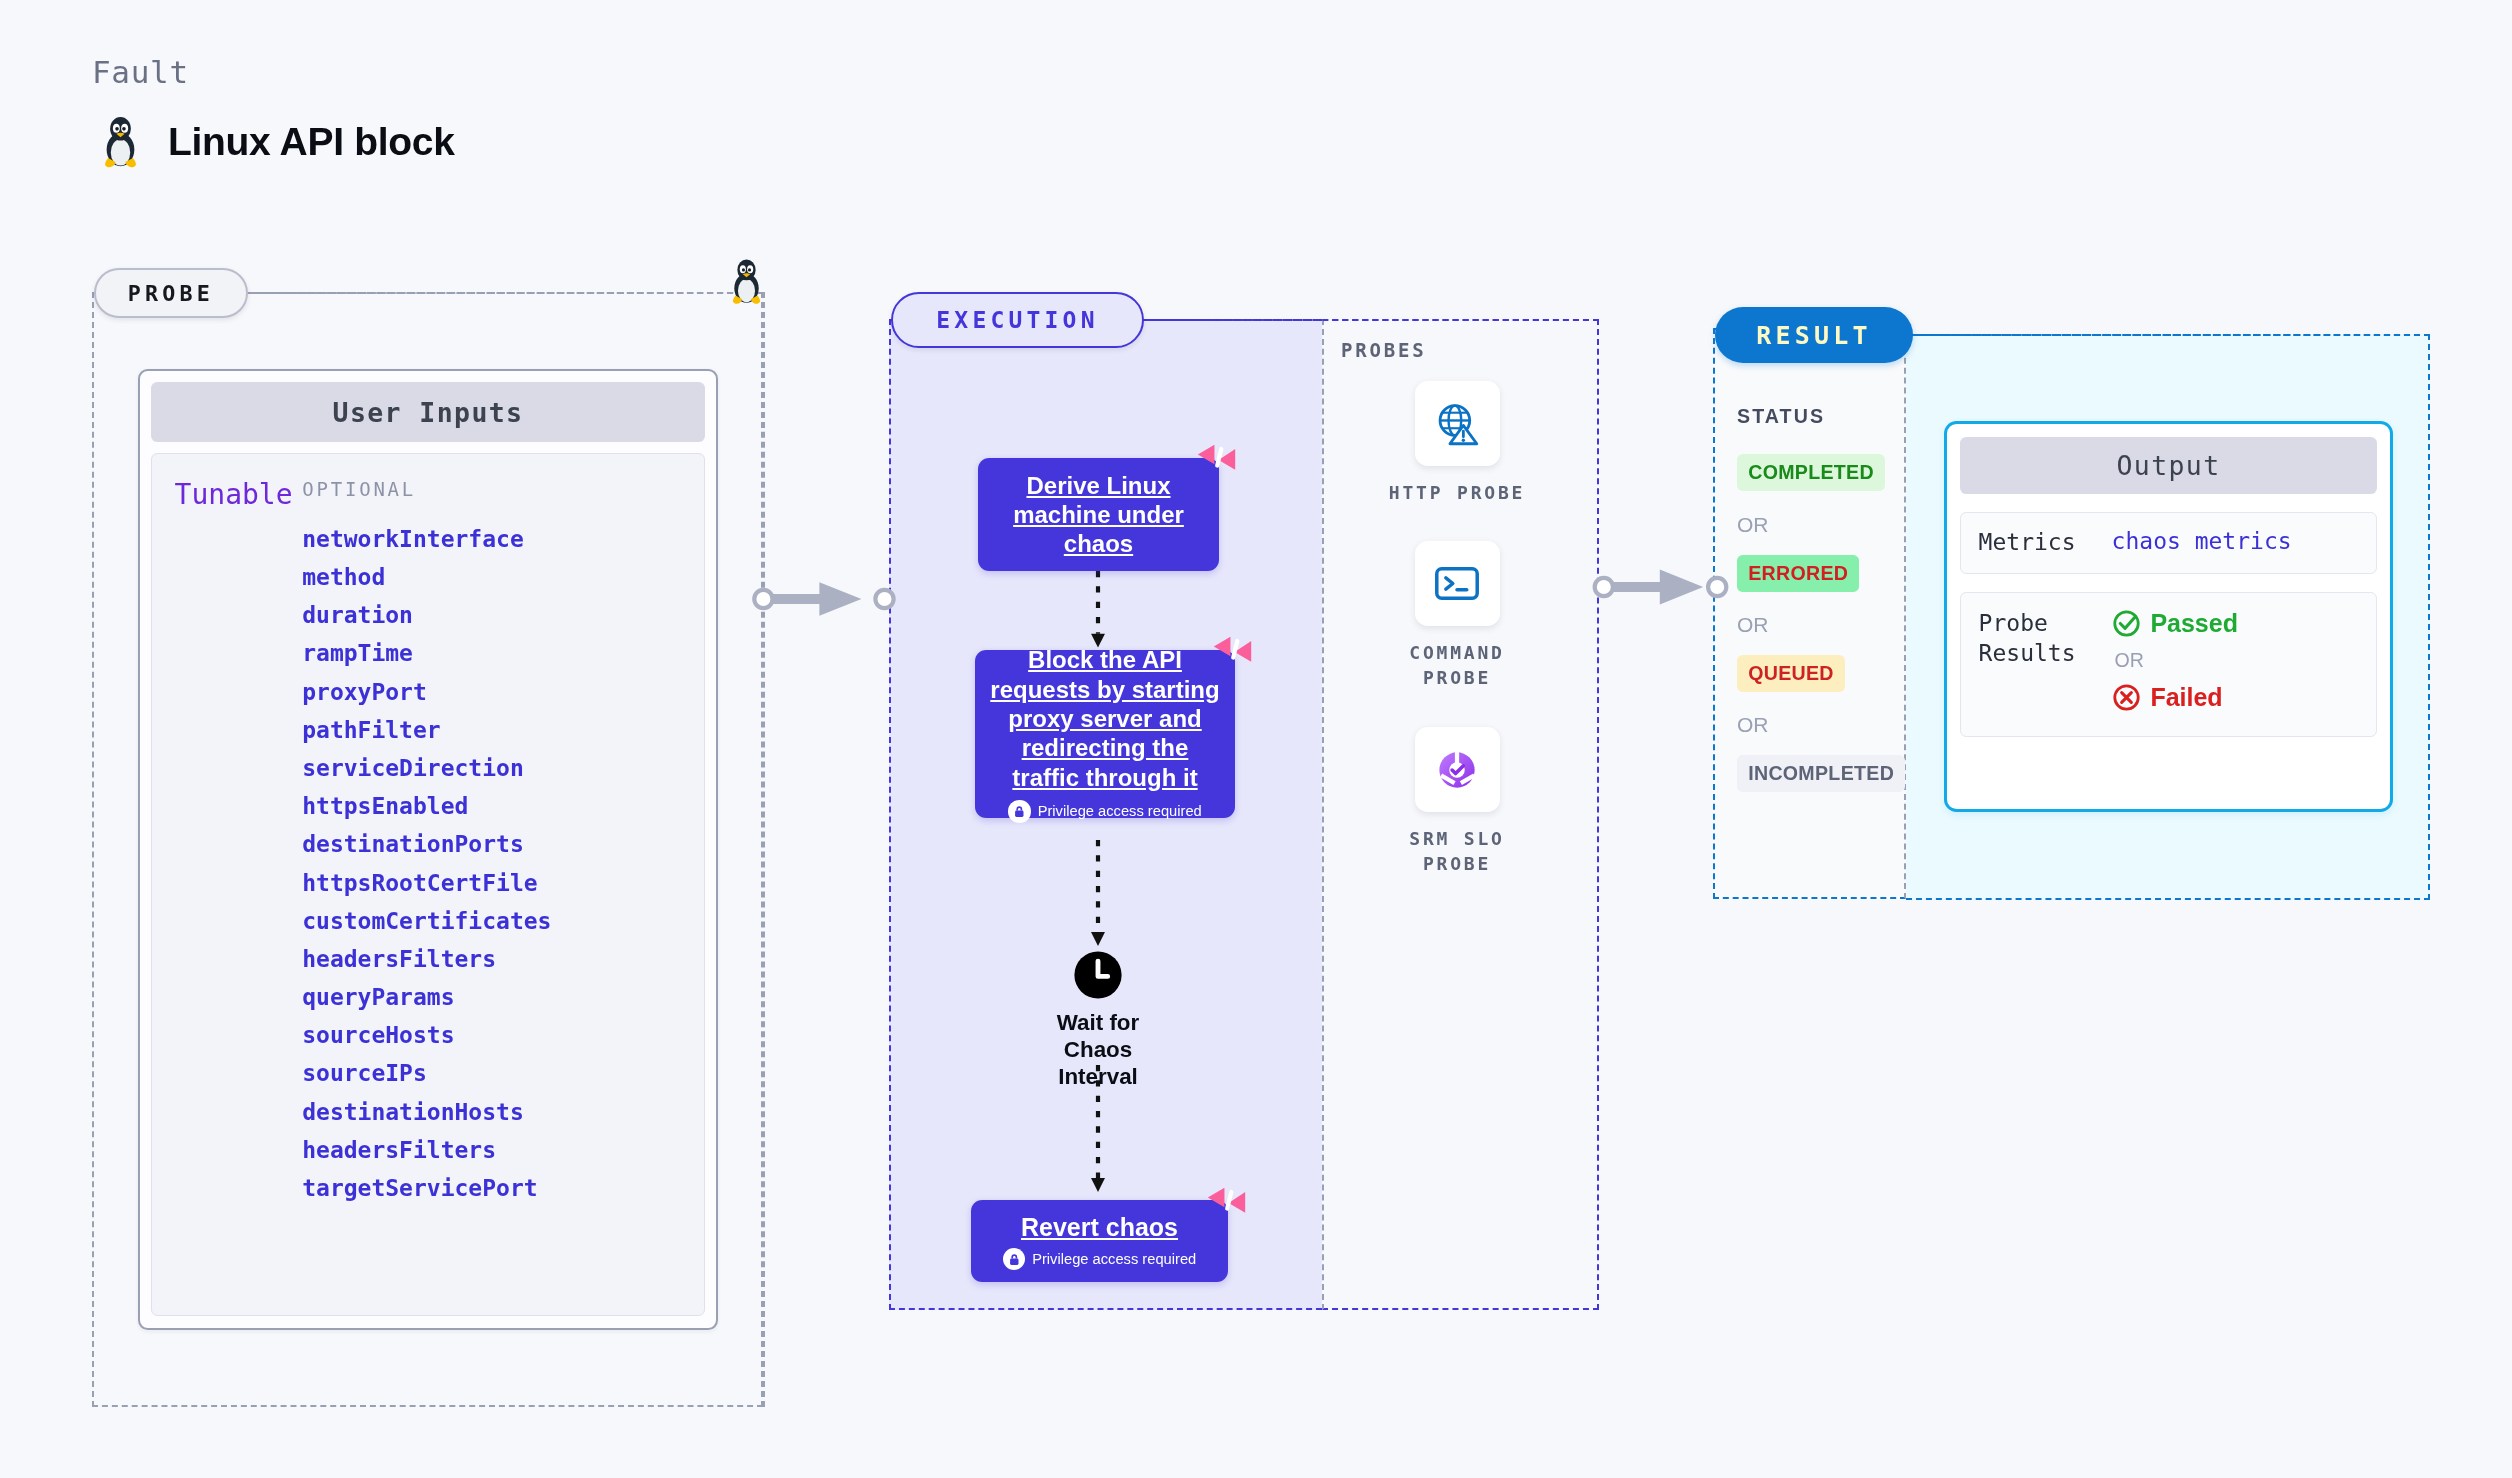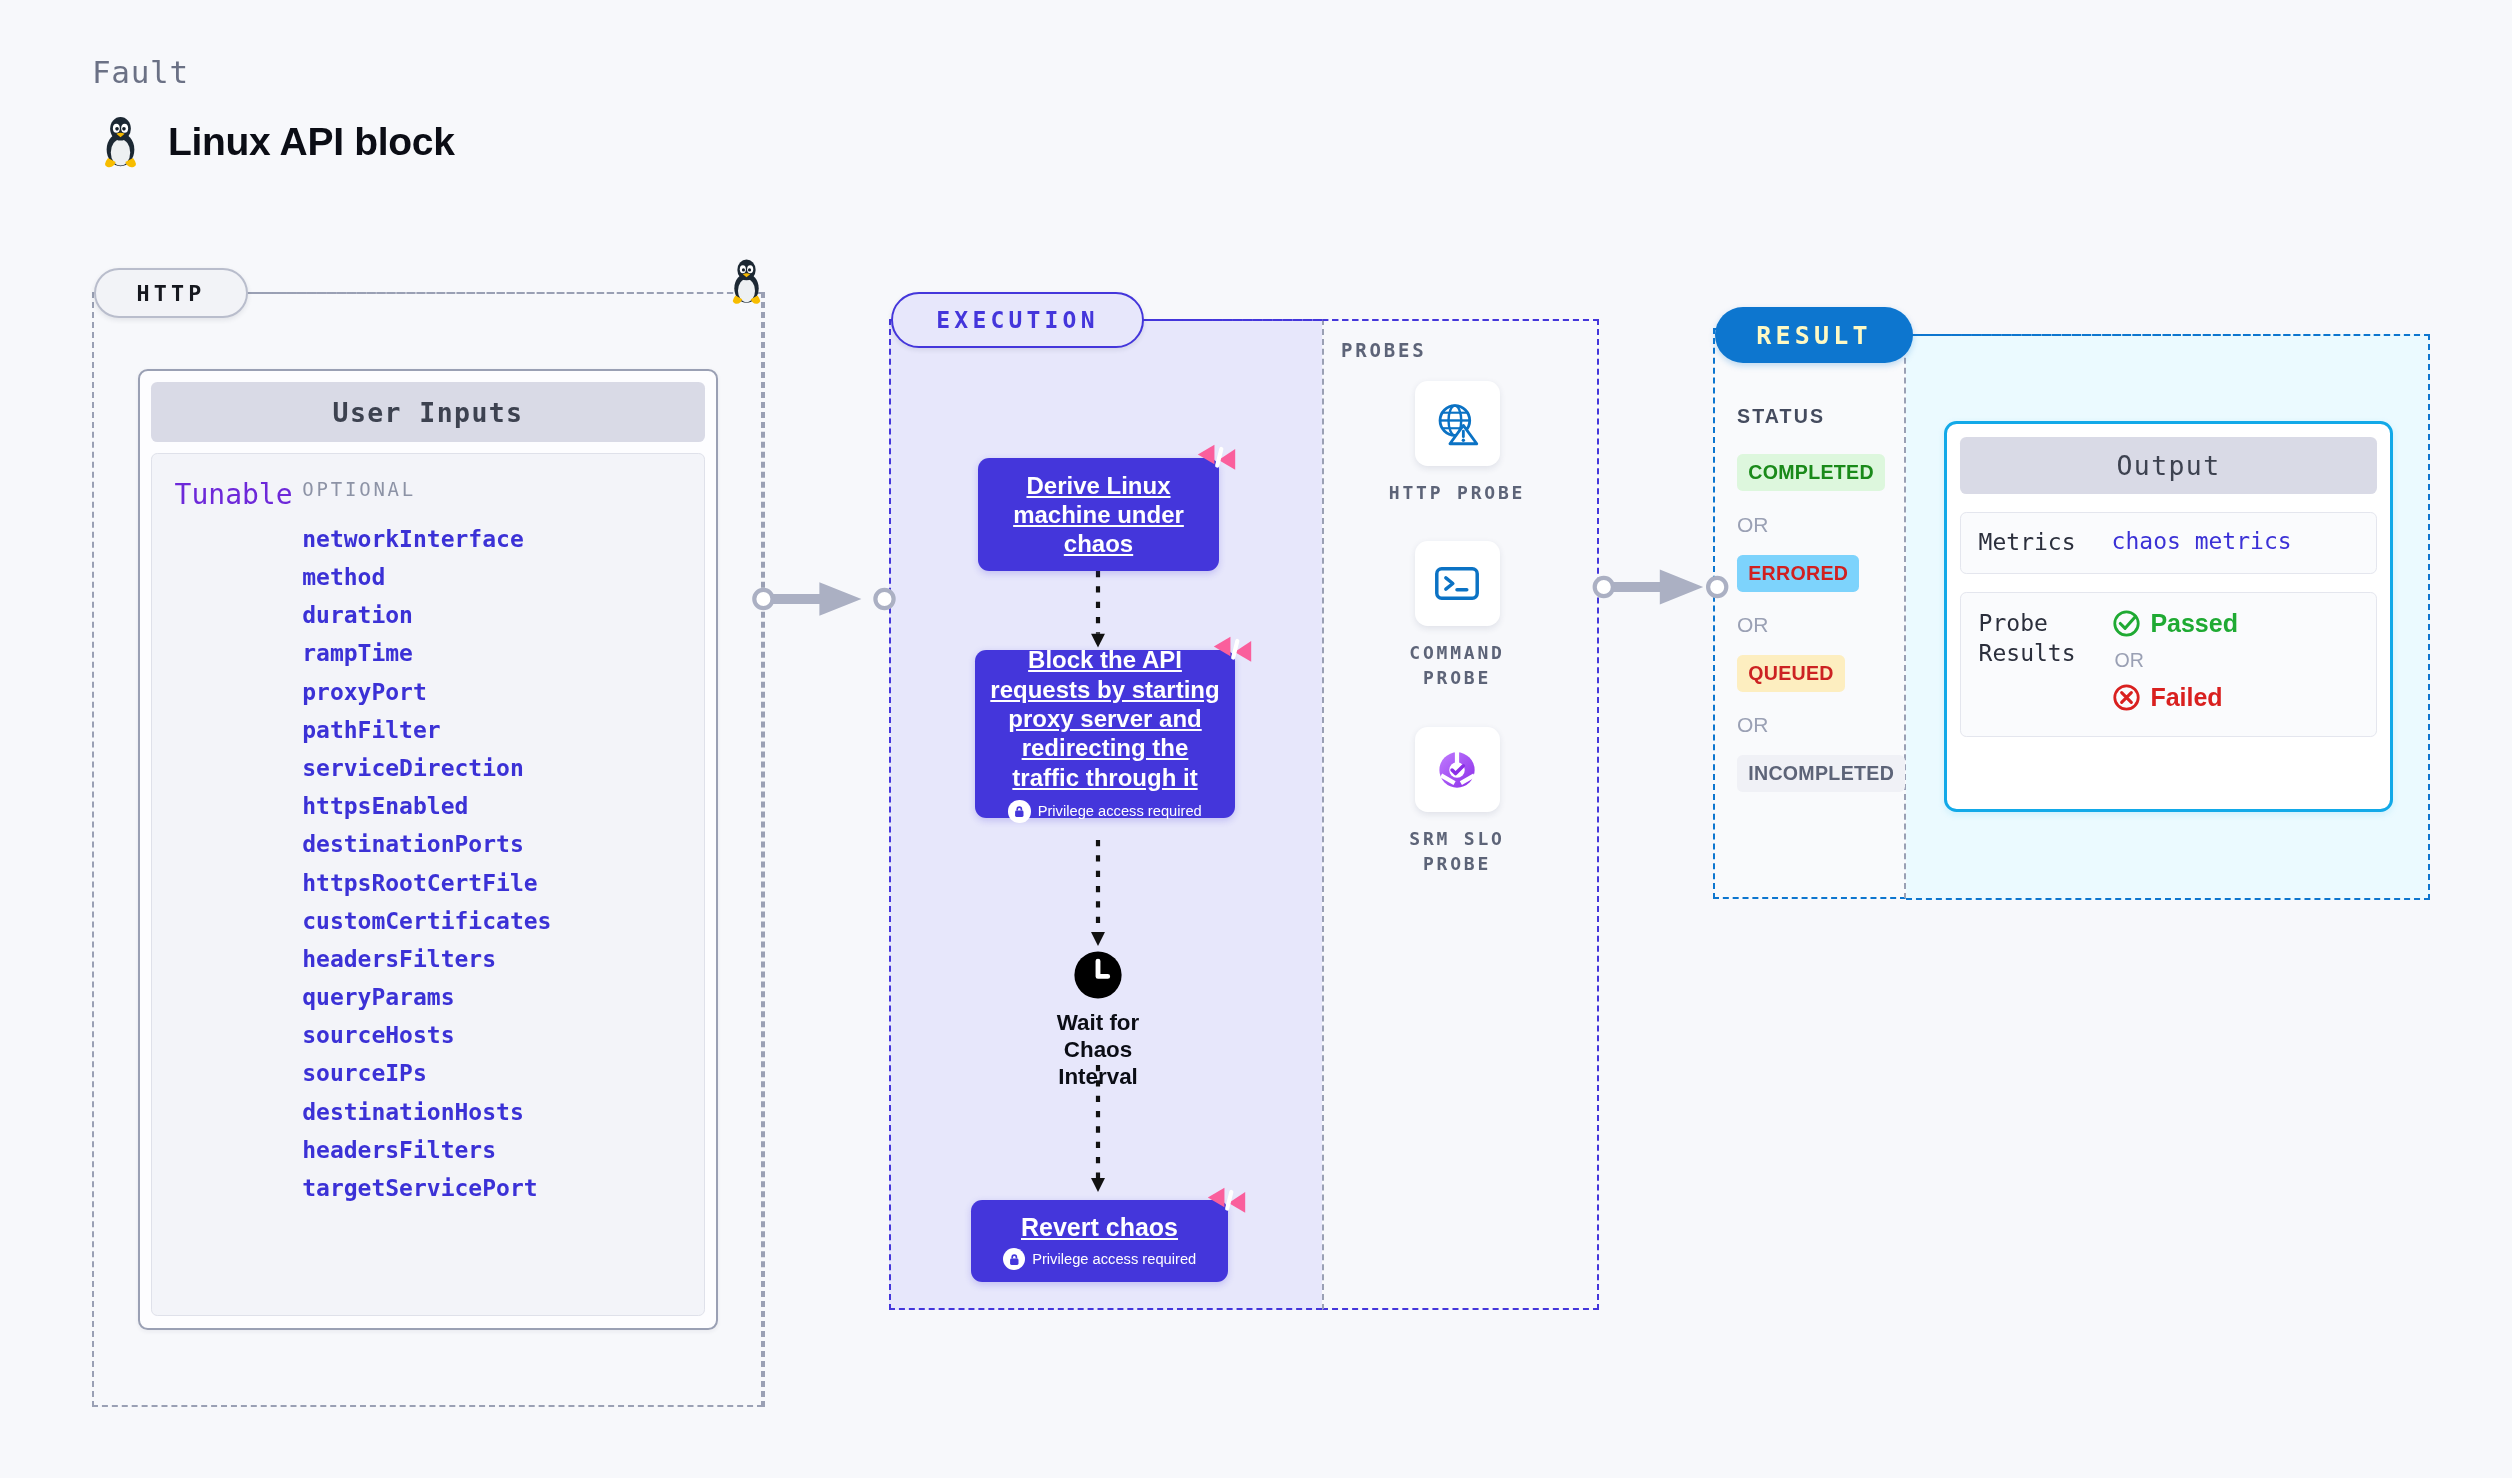--- a/index.html
+++ b/index.html
@@ -270,21 +270,21 @@
     <ellipse cx="32" cy="20" rx="15" ry="17" fill="#1c2833"></ellipse>
     <ellipse cx="26" cy="19" rx="5" ry="6.5" fill="#fff"></ellipse>
     <ellipse cx="38" cy="19" rx="5" ry="6.5" fill="#fff"></ellipse>
     <circle cx="27" cy="20" r="2.6" fill="#16202a"></circle>
     <circle cx="37" cy="20" r="2.6" fill="#16202a"></circle>
     <path d="M26 27 L32 32 L38 27 Q32 24 26 27Z" fill="#f5b800"></path>
     <path d="M14 62 Q6 72 13 75 Q22 77 25 68 Z" fill="#f7bd00"></path>
     <path d="M50 62 Q58 72 51 75 Q42 77 39 68 Z" fill="#f7bd00"></path>
   </svg>
 
-  <div class="pill pill-tune">HTTP</div>
+  <div class="pill pill-tune">PROBE</div>
   <div class="pill pill-exec">EXECUTION</div>
   <div class="pill pill-result">RESULT</div>
 
   <svg class="connector" style="left:741px; top:571px; width:168px; height:56px;" viewBox="0 0 240 80" width="168" height="56">
     <line x1="32" y1="40" x2="120" y2="40" stroke="#abb0c3" stroke-width="14"></line>
     <polygon points="112,16 172,40 112,64" fill="#abb0c3"></polygon>
     <circle cx="32" cy="40" r="13" fill="#fff" stroke="#abb0c3" stroke-width="6"></circle>
     <circle cx="205" cy="40" r="13" fill="#fff" stroke="#abb0c3" stroke-width="6"></circle>
   </svg>
 
@@ -436,21 +436,21 @@
         <path d="M27 34 L32 39 L43 28" fill="none" stroke="#8b2ee8" stroke-width="5" stroke-linecap="round" stroke-linejoin="round"></path>
       </svg>
     </div>
     <div class="probe-name">SRM SLO PROBE</div>
   </div>
 
   <div class="status-title">STATUS</div>
 
   <div class="status-chip" style="left:1737px; top:454px; background:#ddf7dd; color:#1a8a1a;">COMPLETED</div>
   <div class="status-or" style="left:1737px; top:513px;">OR</div>
-  <div class="status-chip" style="left:1737px; top:555px; background:#7dd3fc; color:#d02020;">ERRORED</div>
+  <div class="status-chip" style="left:1737px; top:555px; background:#86efac; color:#d02020;">ERRORED</div>
   <div class="status-or" style="left:1737px; top:613px;">OR</div>
   <div class="status-chip" style="left:1737px; top:655px; background:#fdeec0; color:#cc2222;">QUEUED</div>
   <div class="status-or" style="left:1737px; top:713px;">OR</div>
   <div class="status-chip" style="left:1737px; top:755px; background:#f0f1f6; color:#5d6478;text-align:center;">INCOMPLETED</div>
 
   <div class="out-card">
     <div class="out-head">Output</div>
 
     <div class="out-row">
       <div class="out-key">Metrics</div>

